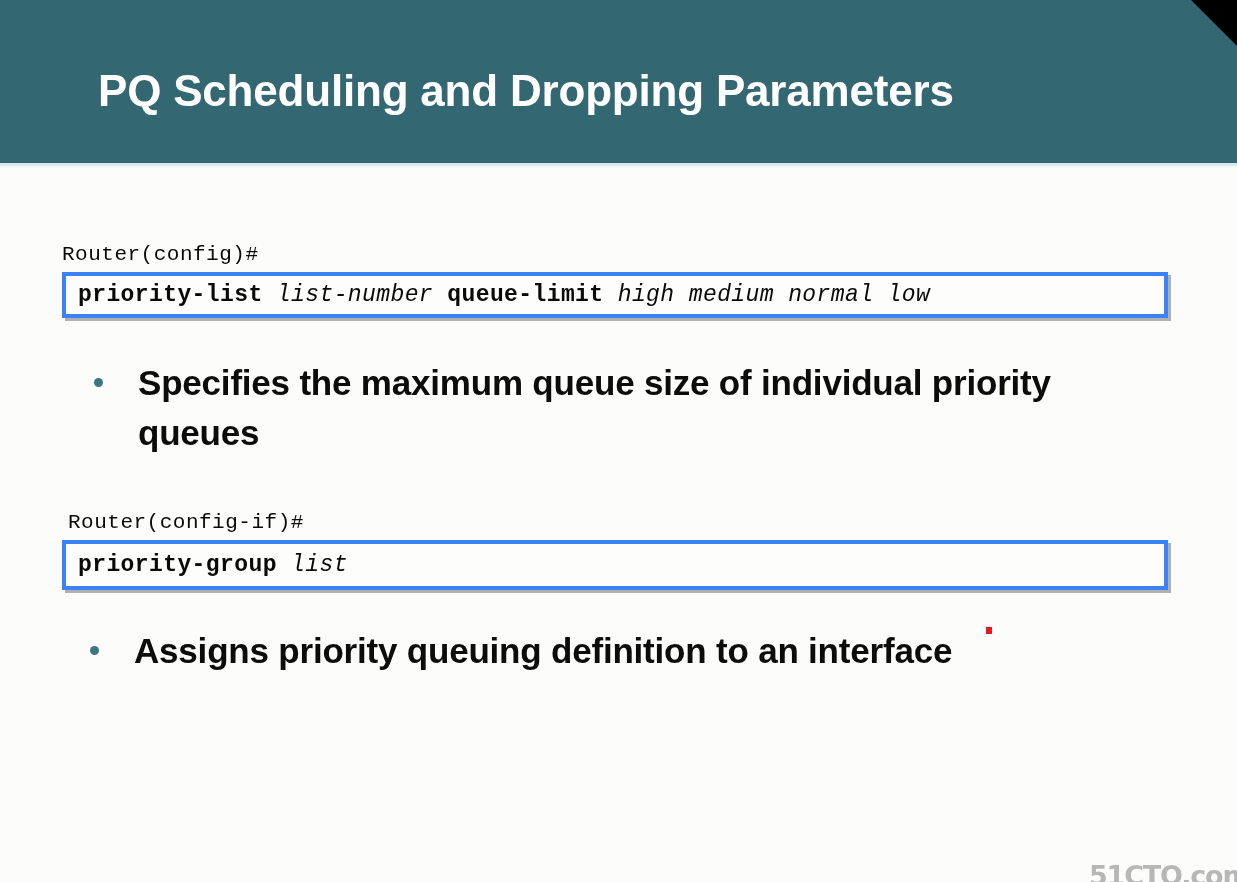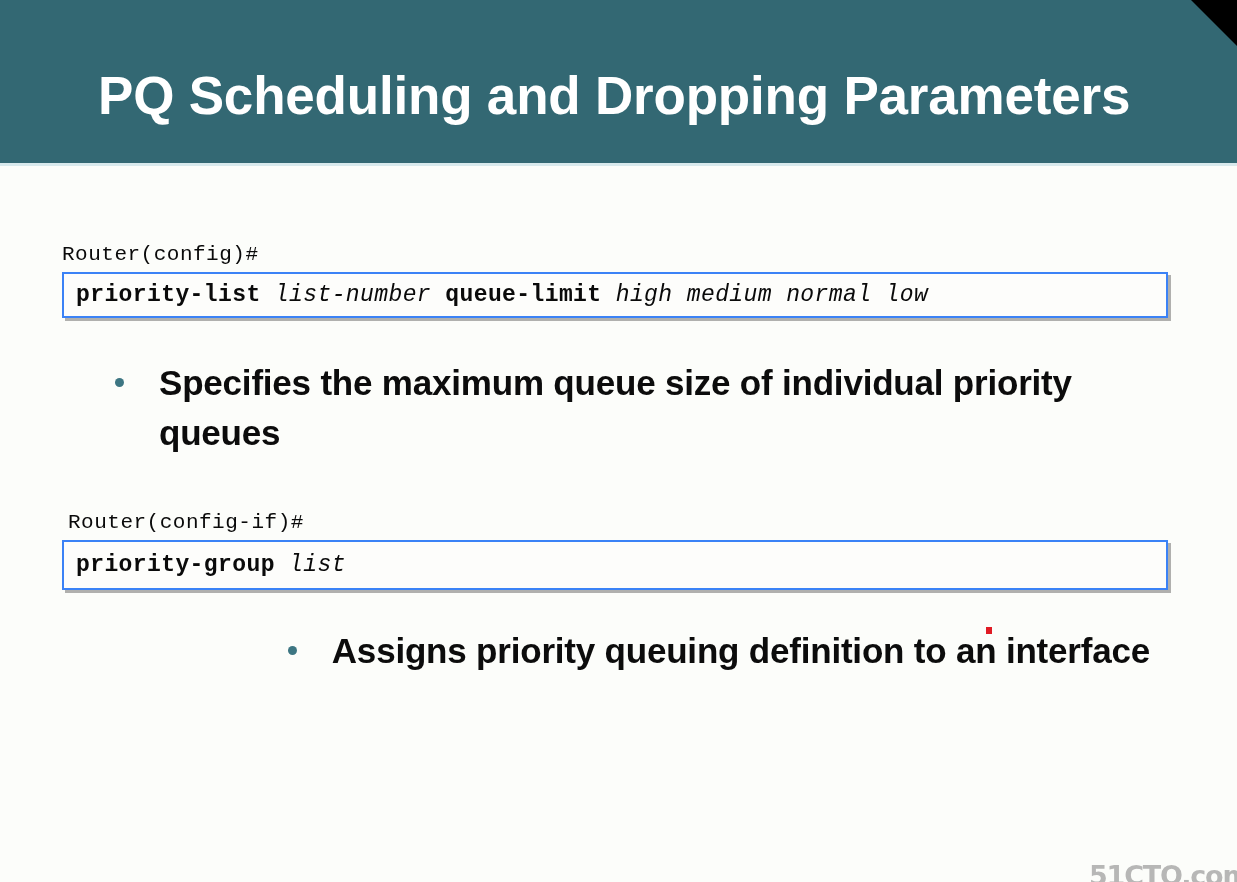--- a/index.html
+++ b/index.html
@@ -39,42 +39,42 @@
     top: 0;
     width: 0;
     height: 0;
     border-top: 46px solid #000000;
     border-left: 46px solid transparent;
   }
   .slide-title {
     position: absolute;
     left: 98px;
     top: 69px;
-    font-size: 53px;
+    font-size: 44px;
     font-weight: bold;
     color: #ffffff;
     letter-spacing: -0.2px;
     white-space: nowrap;
     line-height: 1;
   }
 
   
   .prompt-label {
     position: absolute;
     font-family: "Liberation Mono", "DejaVu Sans Mono", monospace;
     font-size: 21px;
     font-weight: normal;
     color: #0a0a0a;
     white-space: nowrap;
     letter-spacing: 0.5px;
   }
   .cmd-box {
     position: absolute;
     background: #fdfdfb;
-    border: 2px solid #3b82f6;
+    border: 4px solid #3b82f6;
     box-sizing: border-box;
     box-shadow: 3px 3px 0 rgba(0,0,0,0.30);
   }
   .cmd-text {
     position: absolute;
     left: 12px;
     top: 50%;
     transform: translateY(-50%);
     font-family: "Liberation Mono", "DejaVu Sans Mono", monospace;
     font-size: 23px;
@@ -83,21 +83,20 @@
     letter-spacing: 0.4px;
   }
   .cmd-text .kw { font-weight: bold; }
   .cmd-text .arg { font-style: italic; font-weight: normal; }
 
   
   .bullet-row {
     position: absolute;
     display: flex;
     align-items: flex-start;
-    justify-content: flex-end;
   }
   .bullet-dot {
     flex: 0 0 auto;
     width: 9px;
     height: 9px;
     border-radius: 50%;
     background: #3d7682;
     margin-top: 20px;
     margin-right: 35px;
   }

